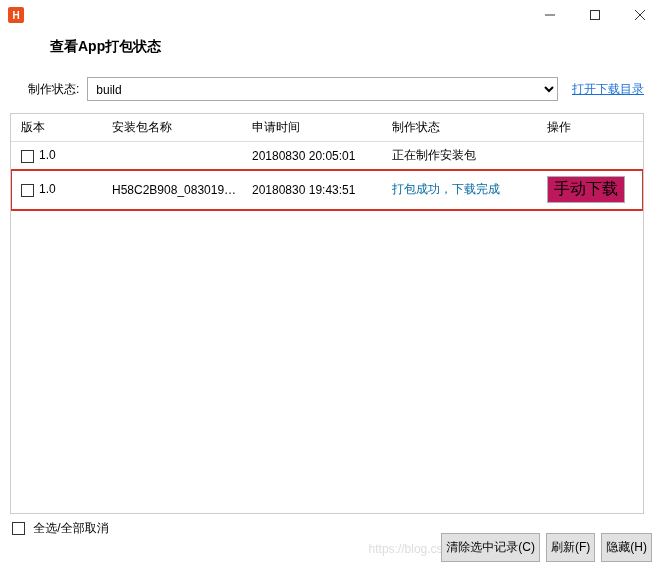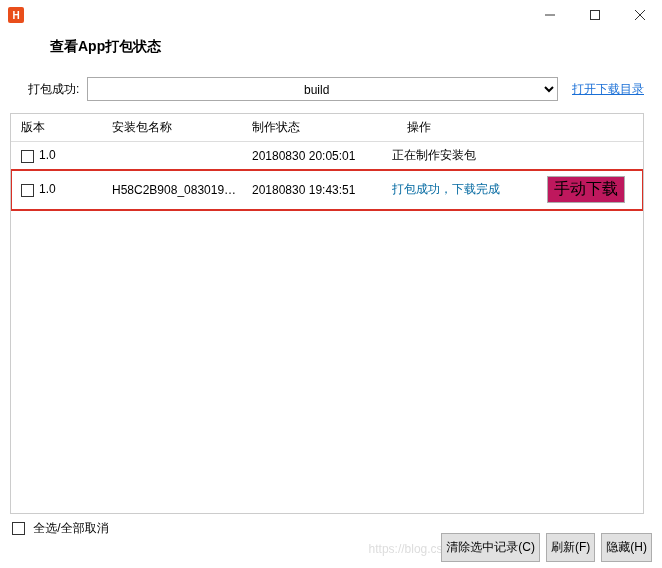--- a/index.html
+++ b/index.html
@@ -4,21 +4,21 @@
   <style>
     * { box-sizing: border-box; margin: 0; padding: 0; font-family: "Microsoft YaHei", "Segoe UI", sans-serif; font-size: 12px; }
     body { width: 662px; height: 568px; background: #fff; position: relative; }
     .titlebar { height: 30px; display: flex; align-items: center; padding: 0 0 0 8px; }
     .appicon { width: 16px; height: 16px; background: #e94e1b; border-radius: 2px; display: flex; align-items: center; justify-content: center; color: #fff; font-weight: bold; font-size: 10px; }
     .winctrls { margin-left: auto; display: flex; }
     .winctrl { width: 45px; height: 30px; display: flex; align-items: center; justify-content: center; background: transparent; border: none; cursor: pointer; }
     .winctrl svg { stroke: #333; stroke-width: 1; fill: none; }
     .header { padding: 8px 10px 15px 10px; font-size: 14px; font-weight: bold; margin-left: 40px; }
     .selectrow { display: flex; align-items: center; padding: 6px 18px 8px 28px; gap: 8px; }
-    .selectrow select { flex: 1; height: 24px; border: 1px solid #aaa; background: #fff; padding: 4px 4px; text-align: center; }
+    .selectrow select { flex: 1; height: 24px; border: 1px solid #aaa; background: #fff; padding: 4px 4px; }
     .openlink { color: #1a6fd6; text-decoration: underline; cursor: pointer; margin-left: 6px; white-space: nowrap; }
     .table-wrap { margin: 4px 18px 0 10px; border: 1px solid #ccc; height: 401px; background: #fff; overflow: hidden; }
     .thead { display: flex; border-bottom: 1px solid #ddd; background: #fff; height: 28px; align-items: center; }
     .th, .td { padding: 0 6px; overflow: hidden; text-overflow: ellipsis; white-space: nowrap; }
     .col-ver { width: 95px; padding-left: 10px; }
     .col-pkg { width: 140px; }
     .col-time { width: 140px; }
     .col-status { width: 155px; }
     .col-op { flex: 1; }
     .trow { display: flex; height: 28px; align-items: center; border-bottom: 1px solid transparent; }
@@ -52,31 +52,32 @@
           <line x1="0" y1="0" x2="10" y2="10"></line>
           <line x1="10" y1="0" x2="0" y2="10"></line>
         </svg>
       </button>
   </div>
 </div>
 
 <div class="header">查看App打包状态</div>
 
 <div class="selectrow">
-  <span>打包成功:</span>
+  <span>制作状态:</span>
   <select>
     <option>build</option>
   </select>
   <span class="openlink">打开下载目录</span>
 </div>
 
 <div class="table-wrap">
   <div class="thead">
     <div class="th col-ver">版本</div>
     <div class="th col-pkg">安装包名称</div>
+    <div class="th col-time">申请时间</div>
     <div class="th col-status">制作状态</div>
     <div class="th col-op">操作</div>
   </div>
   <div id="tbody">
       <div class="trow">
         <div class="td col-ver"><span class="checkbox"></span>1.0</div>
         <div class="td col-pkg"></div>
         <div class="td col-time">20180830 20:05:01</div>
         <div class="td col-status">正在制作安装包</div>
         <div class="td col-op"></div>

